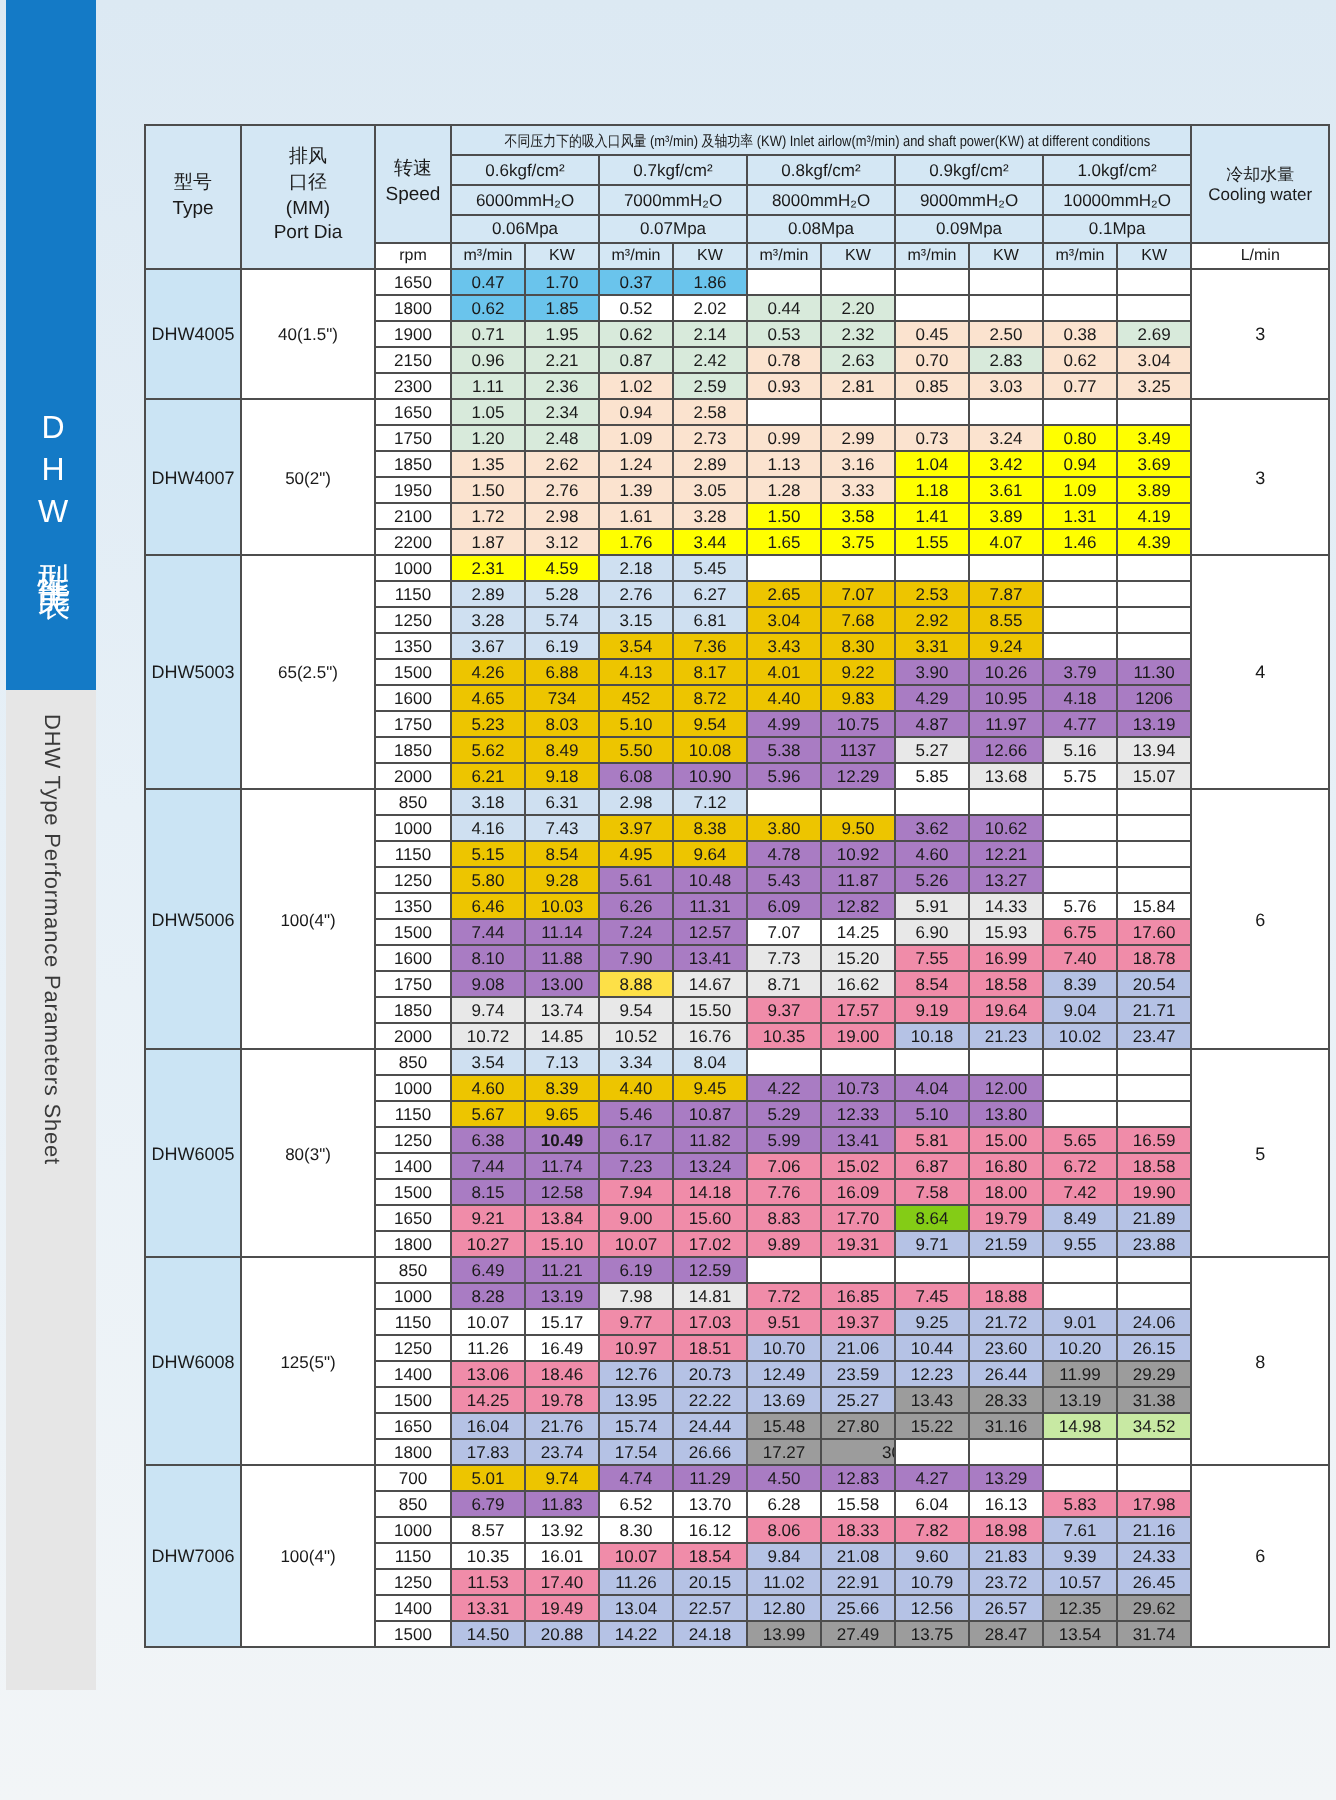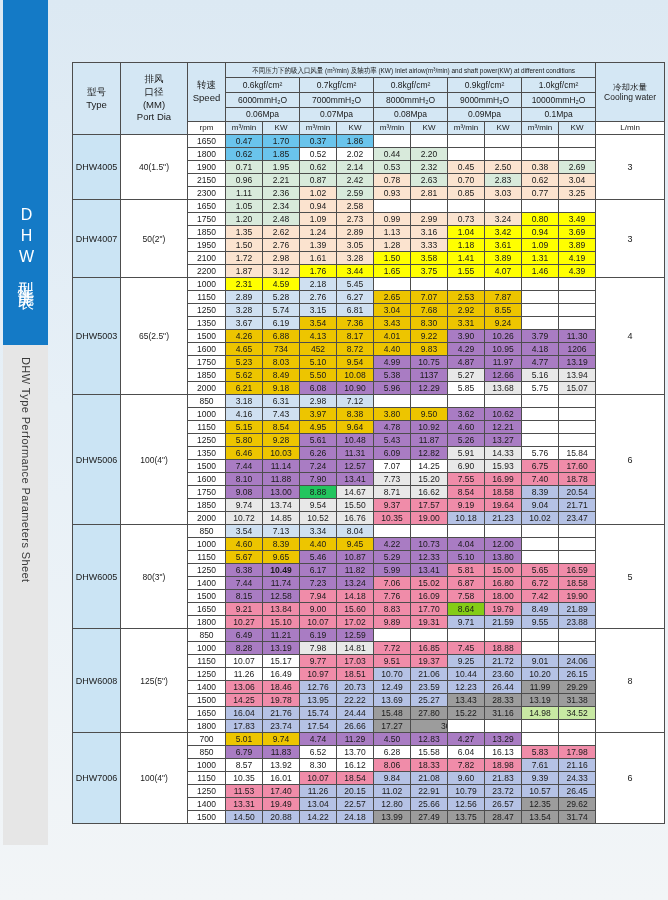--- a/index.html
+++ b/index.html
@@ -505,21 +505,21 @@
           <td class="val" style="background: rgb(232, 232, 232);">15.20</td>
           <td class="val" style="background: rgb(240, 140, 169);">7.55</td>
           <td class="val" style="background: rgb(240, 140, 169);">16.99</td>
           <td class="val" style="background: rgb(240, 140, 169);">7.40</td>
           <td class="val" style="background: rgb(240, 140, 169);">18.78</td>
         </tr>
         <tr>
           <td class="rpm">1750</td>
           <td class="val" style="background: rgb(169, 124, 195);">9.08</td>
           <td class="val" style="background: rgb(169, 124, 195);">13.00</td>
-          <td class="val" style="background: #22c55e;">8.88</td>
+          <td class="val" style="background: #fde047;">8.88</td>
           <td class="val" style="background: rgb(232, 232, 232);">14.67</td>
           <td class="val" style="background: rgb(232, 232, 232);">8.71</td>
           <td class="val" style="background: rgb(232, 232, 232);">16.62</td>
           <td class="val" style="background: rgb(240, 140, 169);">8.54</td>
           <td class="val" style="background: rgb(240, 140, 169);">18.58</td>
           <td class="val" style="background: rgb(181, 194, 229);">8.39</td>
           <td class="val" style="background: rgb(181, 194, 229);">20.54</td>
         </tr>
         <tr>
           <td class="rpm">1850</td>

